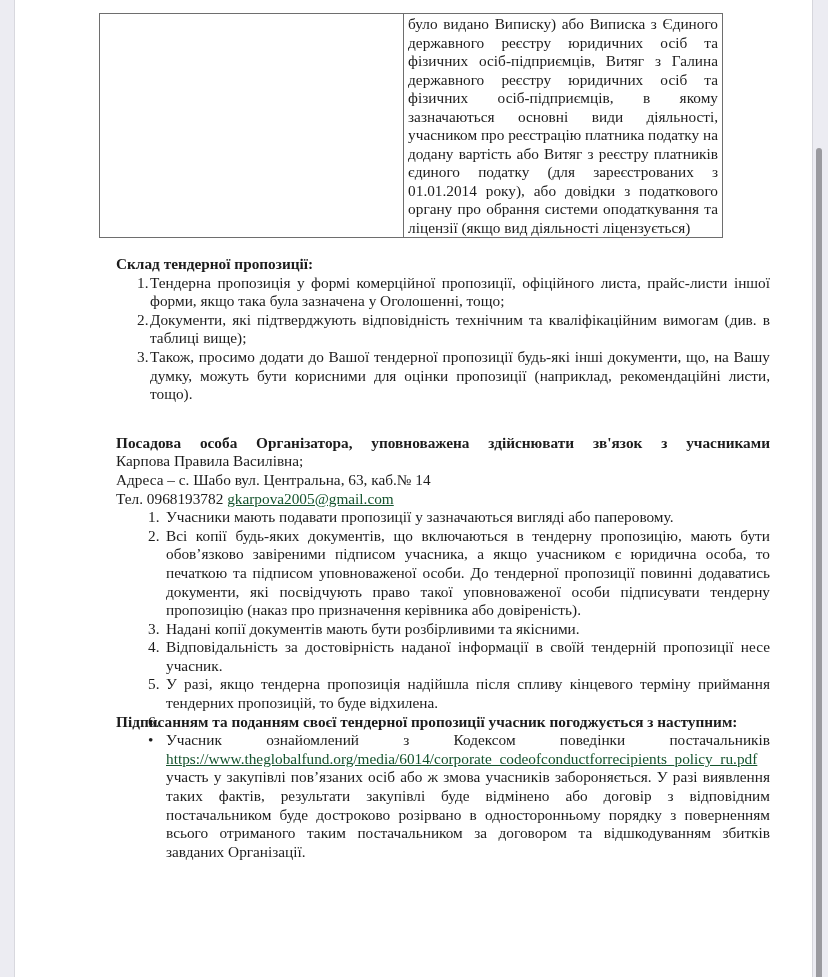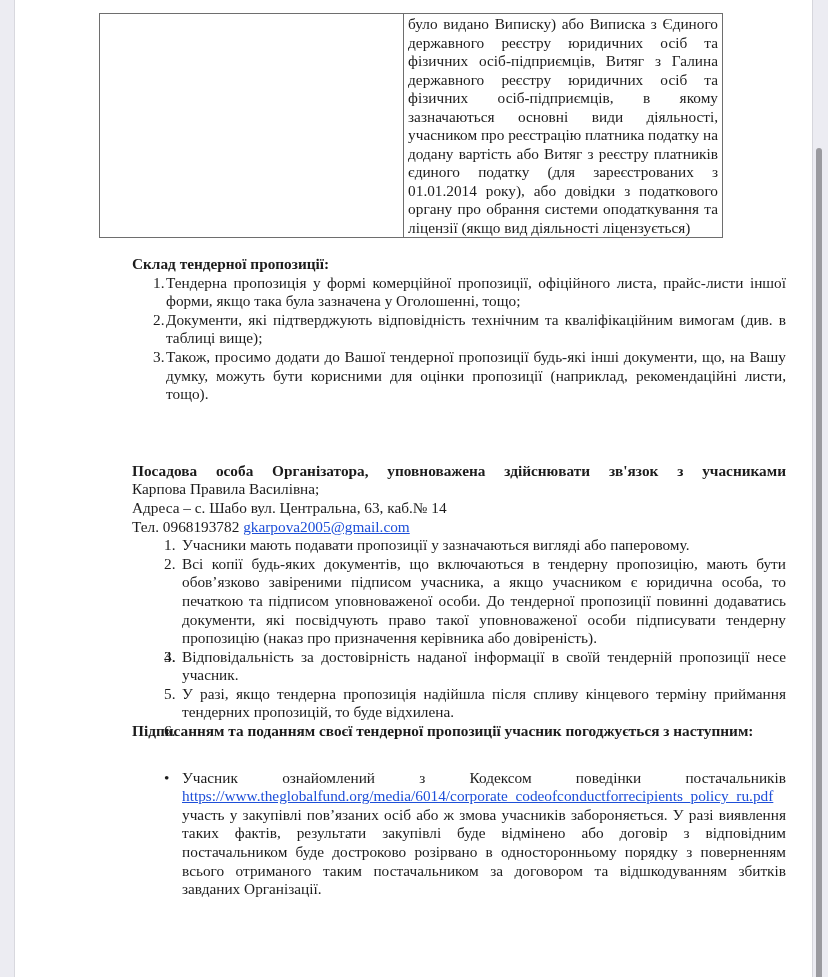--- a/index.html
+++ b/index.html
@@ -34,35 +34,35 @@
   }
   .req-table td { border: 1px solid #6e6e6e; padding: 0; vertical-align: top; }
   .req-table td.left { width: 345px; }
   .req-table td.right { padding: 1px 4px 0 4px; }
   .cell-line {
     font-size: 15.3px; line-height: 18.5px; height: 18.5px;
     text-align: justify; text-align-last: justify; white-space: nowrap; overflow: hidden;
   }
   .cell-line.last { text-align-last: left; }
   .content {
-    position: absolute; left: 132px; top: 255px; width: 654px;
+    position: absolute; left: 116px; top: 255px; width: 654px;
     font-size: 15.3px; line-height: 18.6px;
   }
   .h-bold { font-weight: bold; }
   .ol { margin: 0; padding: 0; list-style: none; }
   .ol li { position: relative; padding-left: 34px; text-align: justify; }
   .ol li .num { position: absolute; left: 21px; top: 0; }
   .ol.indent li { padding-left: 50px; }
   .ol.indent li .num { left: 32px; }
   .gap { height: 18px; }
-  a.link { color: #1d4ed8; text-decoration: underline; }
+  a.link { color: #14532d; text-decoration: underline; }
   .bullet-list { margin: 0; padding: 0; list-style: none; }
   .bullet-list li { position: relative; padding-left: 50px; text-align: justify; }
   .bullet-list li .dot { position: absolute; left: 32px; top: 0; }
-  .just { text-align: justify; text-align-last: justify; display: block; margin-top: 28px; }
+  .just { text-align: justify; text-align-last: justify; display: block; }
 </style>
 </head>
 <body>
 
 <div class="left-strip"></div>
 <div class="page"></div>
 <div class="right-strip"></div>
 <div class="scroll-thumb"></div>
 
 <table class="req-table">
@@ -102,21 +102,21 @@
   <div>Карпова Правила Василівна;</div>
   <div>Адреса – с. Шабо вул. Центральна, 63, каб.№ 14</div>
   <div>
     <span>Тел. 0968193782</span>
     <a class="link">gkarpova2005@gmail.com</a>
   </div>
 
   <ol class="ol indent">
     <li><span class="num">1.</span><span>Учасники мають подавати пропозиції у зазначаються вигляді або паперовому.</span></li>
     <li><span class="num">2.</span><span>Всі копії будь-яких документів, що включаються в тендерну пропозицію, мають бути обов’язково завіреними підписом учасника, а якщо учасником є юридична особа, то печаткою та підписом уповноваженої особи. До тендерної пропозиції повинні додаватись документи, які посвідчують право такої уповноваженої особи підписувати тендерну пропозицію (наказ про призначення керівника або довіреність).</span></li>
-    <li><span class="num">3.</span></li>
+    <li><span class="num">3.</span><span>Надані копії документів мають бути розбірливими та якісними.</span></li>
     <li><span class="num">4.</span><span>Відповідальність за достовірність наданої інформації в своїй тендерній пропозиції несе учасник.</span></li>
     <li><span class="num">5.</span><span>У разі, якщо тендерна пропозиція надійшла після спливу кінцевого терміну приймання тендерних пропозицій, то  буде відхилена.</span></li>
     <li><span class="num">6.</span></li>
   </ol>
 
   <div class="h-bold" style="text-align:justify">Підписанням та поданням своєї тендерної пропозиції учасник погоджується з наступним:</div>
   <ul class="bullet-list">
     <li>
       <span class="dot">•</span>
       <span class="just">Учасник ознайомлений з Кодексом поведінки постачальників</span><a class="link" style="word-break:break-all">https://www.theglobalfund.org/media/6014/corporate_codeofconductforrecipients_policy_ru.pdf</a><span> участь у закупівлі пов’язаних осіб або ж змова учасників забороняється. У разі виявлення таких фактів, результати закупівлі буде відмінено або договір з відповідним постачальником буде достроково розірвано в односторонньому порядку з поверненням всього отриманого таким постачальником за договором та відшкодуванням збитків завданих Організації.</span>

